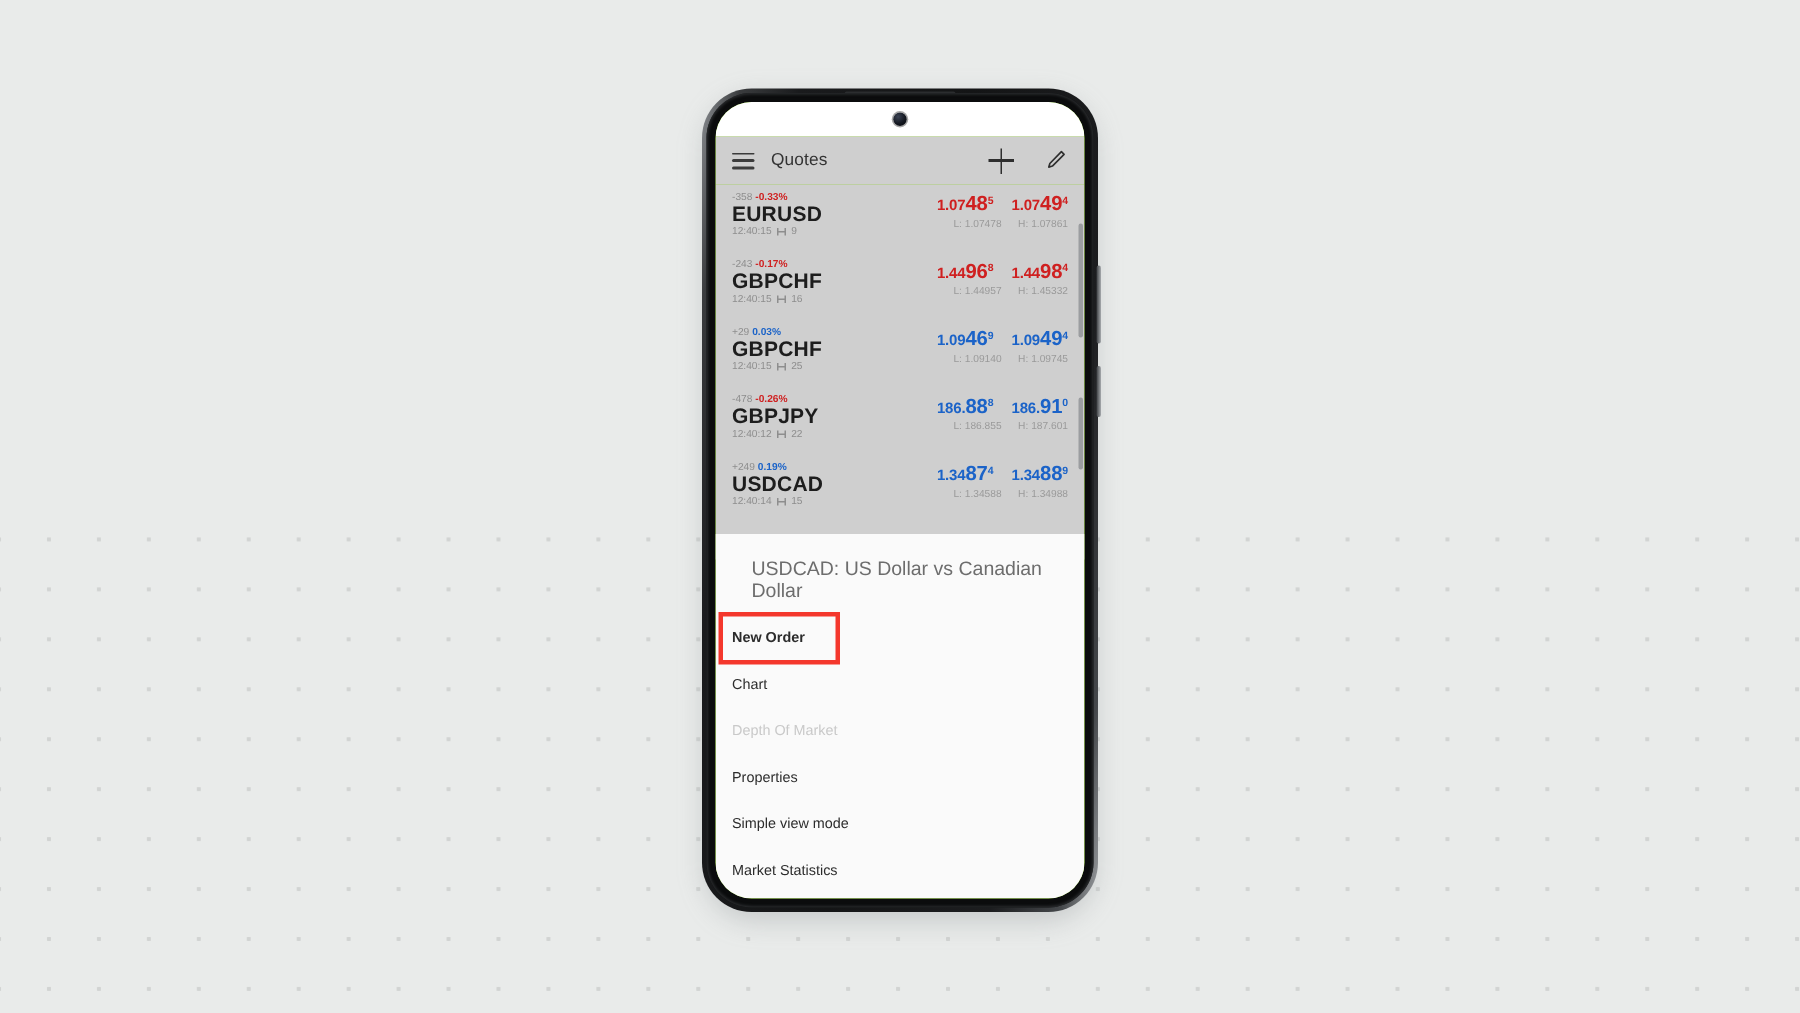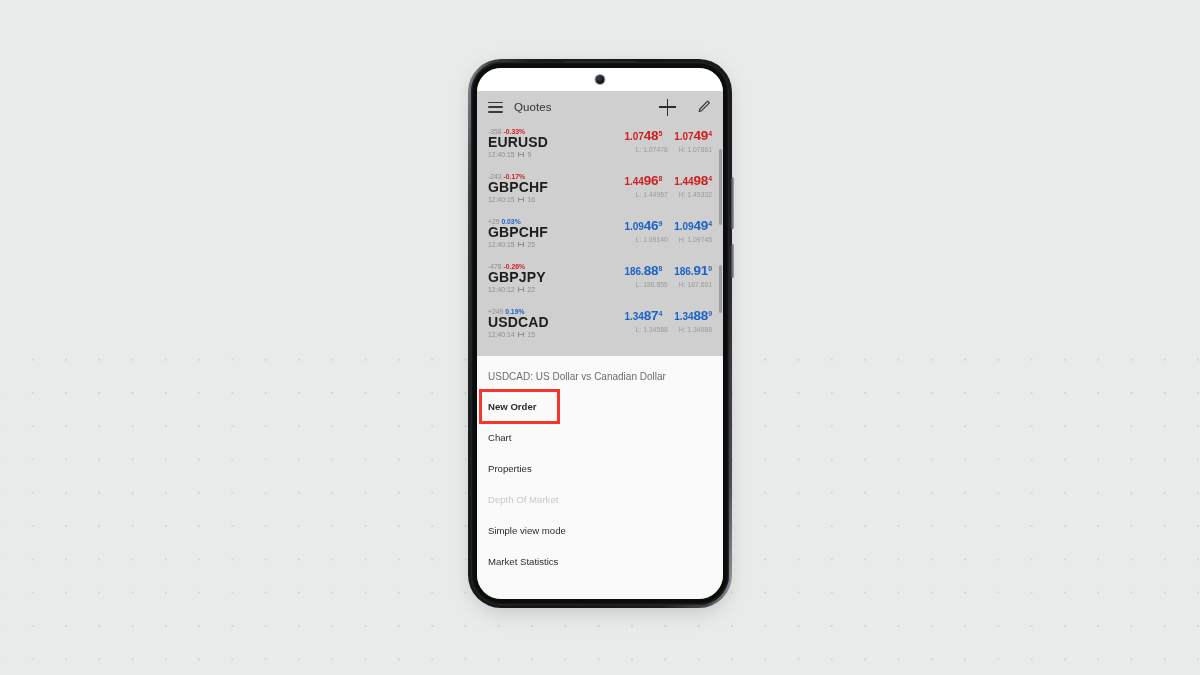--- a/index.html
+++ b/index.html
@@ -316,23 +316,23 @@
   .sheet {
     position: absolute;
     left: 0;
     right: 0;
     bottom: 0;
     top: 288px;
     background: #fafafa;
     padding-top: 7px;
   }
   .sheet-title {
-    font-size: 10px;
+    font-size: 13px;
     color: #6d6d6d;
-    padding: 8px 11px 9px 11px;
+    padding: 8px 11px 9px 24px;
   }
   .menu-item {
     position: relative;
     font-size: 9.6px;
     color: #2c2c2c;
     padding: 10px 11px;
     cursor: pointer;
   }
   .menu-item.disabled {
     color: #c9c9c9;
@@ -528,21 +528,21 @@
         <div class="list-scrollbar second"></div>
       </div>
 
       <div class="sheet">
         <div class="sheet-title">USDCAD: US Dollar vs Canadian Dollar</div>
 
         <div style="padding:0;font-weight:bold;">
           <div class="menu-item highlighted">New Order</div>
         </div>
         <div class="menu-item">Chart</div>
+        <div class="menu-item disabled">Depth Of Market</div>
         <div class="menu-item">Properties</div>
-        <div class="menu-item disabled">Depth Of Market</div>
         <div class="menu-item">Simple view mode</div>
         <div class="menu-item">Market Statistics</div>
       </div>
 
     </div>
   </div>
 </div>
 
 </body></html>

